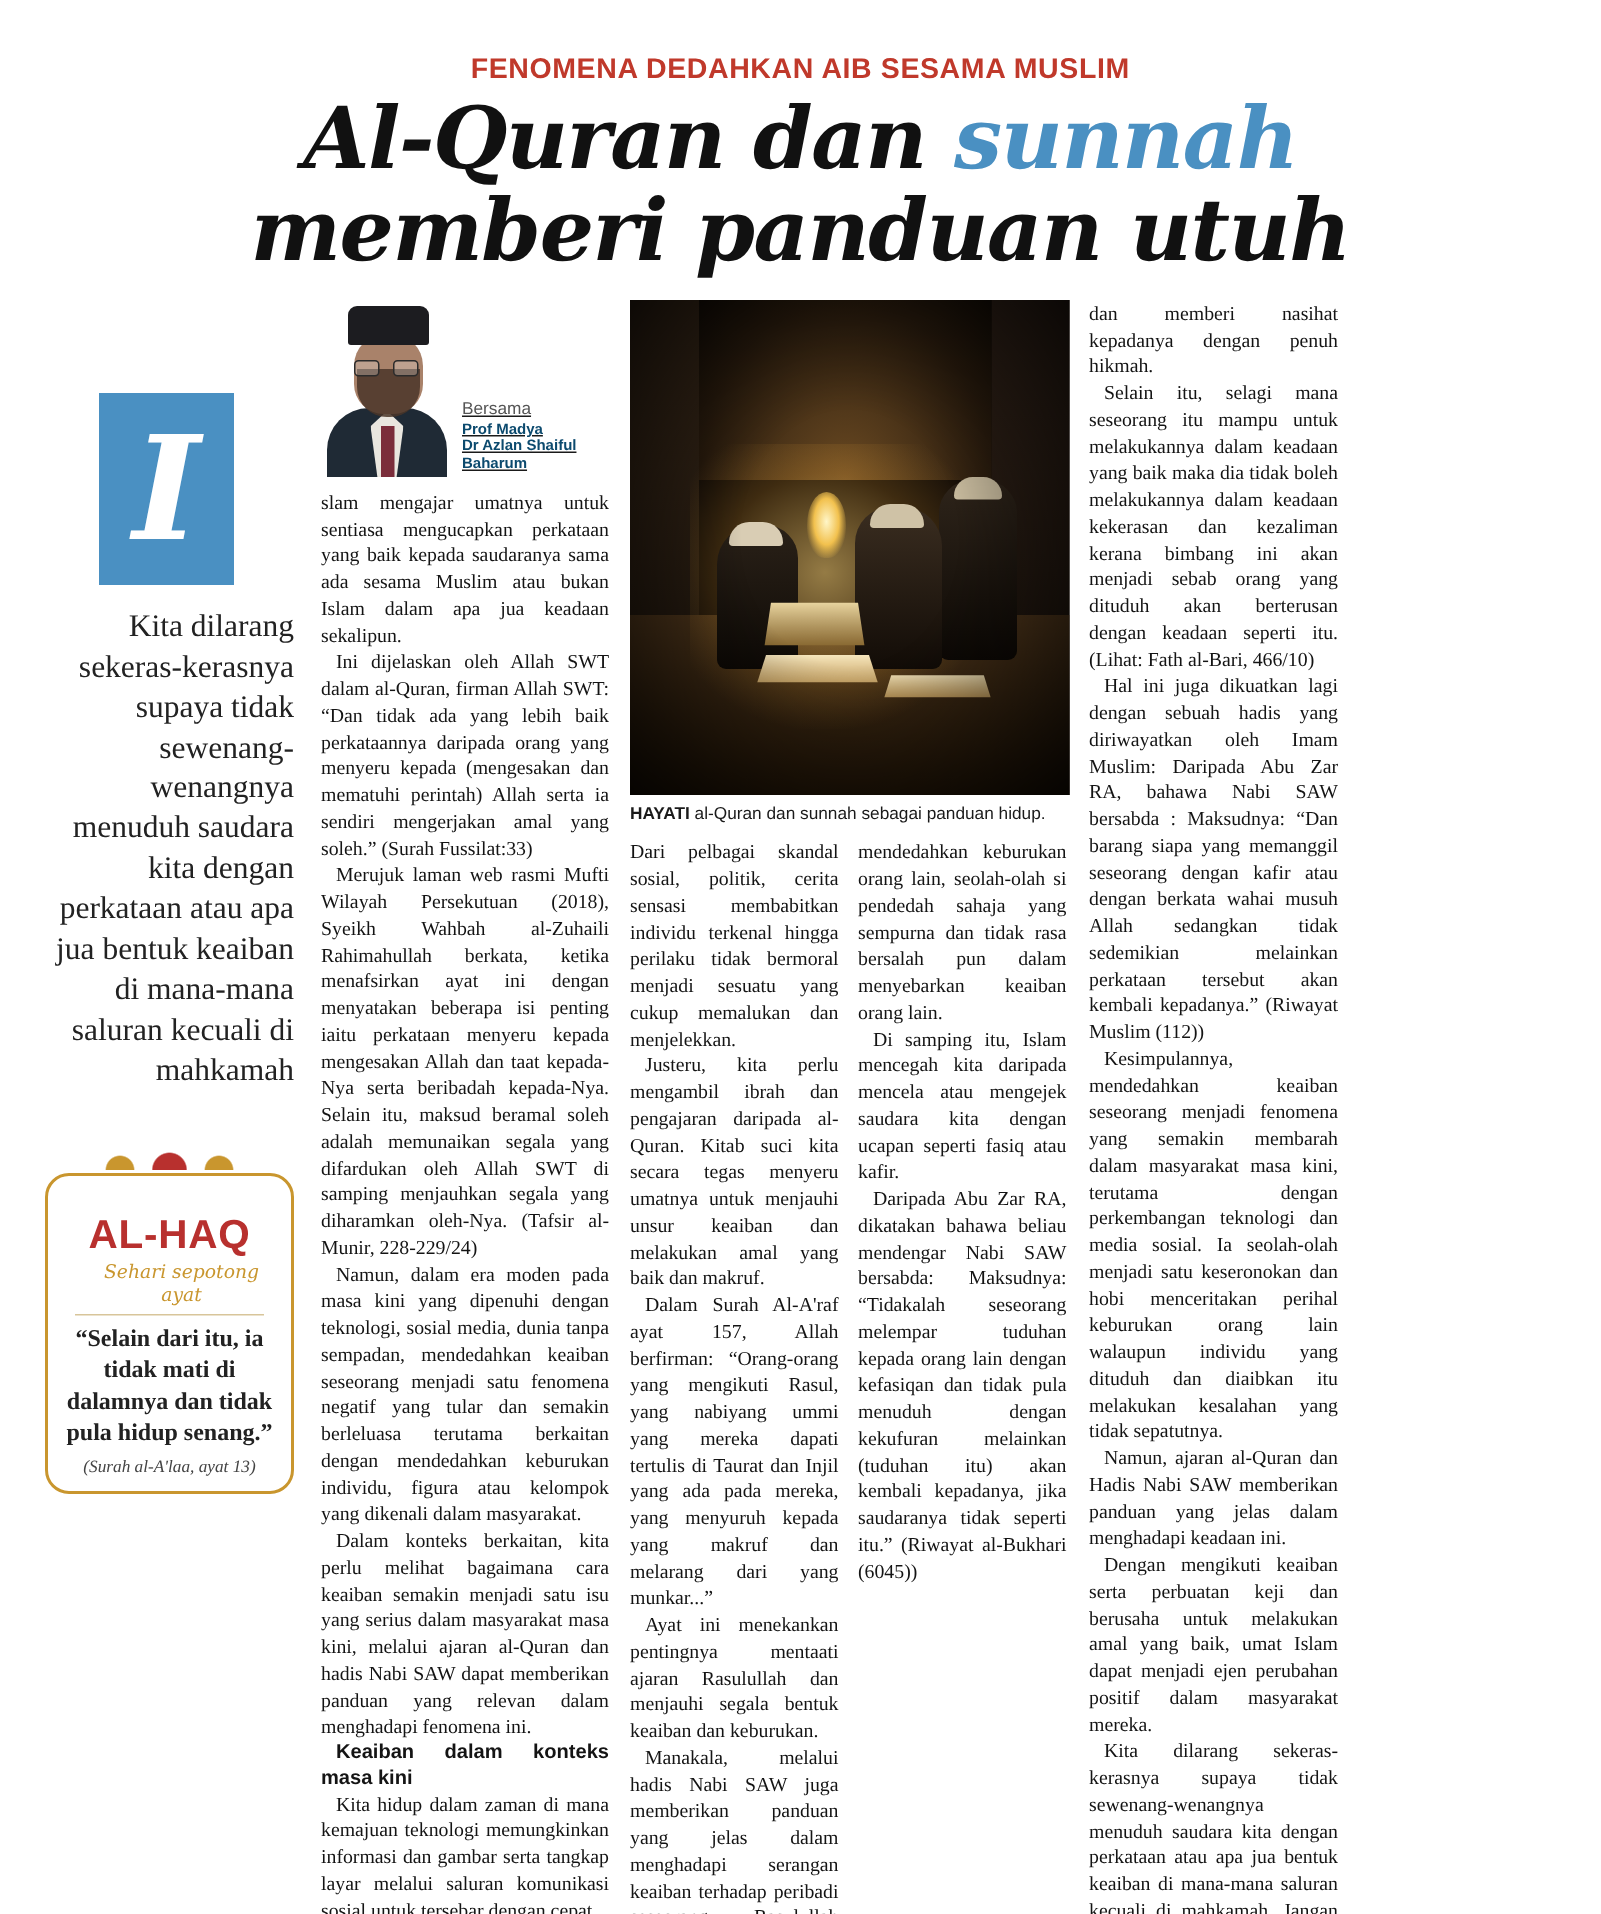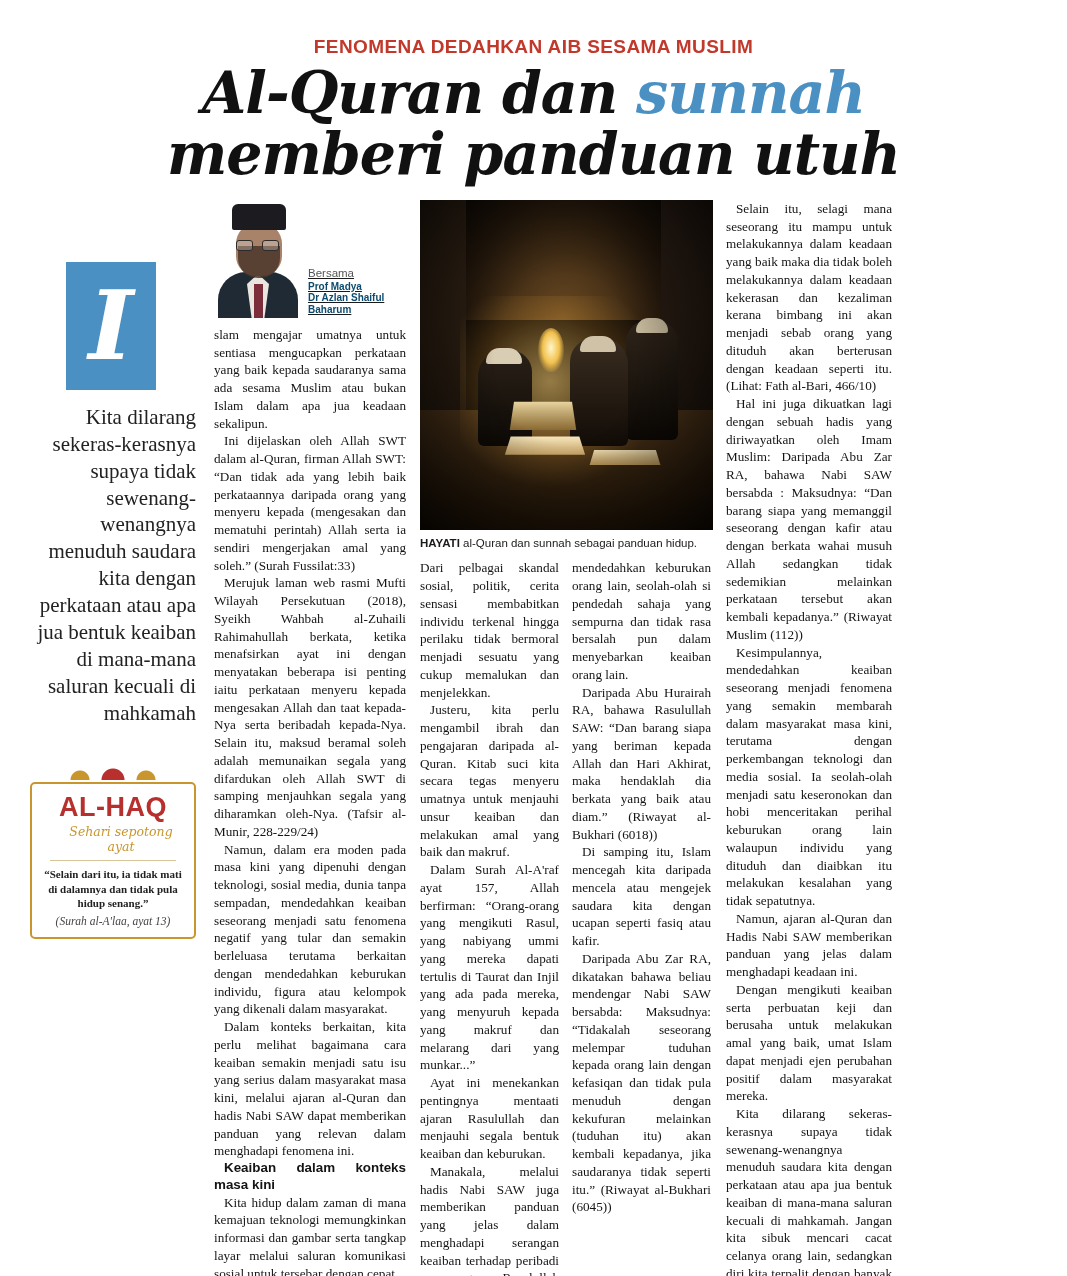--- a/index.html
+++ b/index.html
@@ -132,36 +132,36 @@
   .alhaq-orn:before {
     content: ""; position: absolute; left: 50%; top: 6px; transform: translateX(-50%);
     width: 110px; height: 22px;
     background:
       radial-gradient(circle at 20% 100%, #c9962e 0 9px, transparent 10px),
       radial-gradient(circle at 50% 100%, #b8302e 0 11px, transparent 12px),
       radial-gradient(circle at 80% 100%, #c9962e 0 9px, transparent 10px);
   }
   .alhaq-box {
     border: 2px solid #c9962e;
-    border-radius: 5px;
-    padding: 8px 8px 10px 8px;
+    border-radius: 16px;
+    padding: 24px 8px 10px 8px;
     background: #fff;
   }
   .alhaq-title {
     font-family: "Liberation Sans", sans-serif;
     font-weight: bold; font-size: 27px; color: #b8302e; letter-spacing: 0.5px;
   }
   .alhaq-sub {
     font-family: "DejaVu Serif", serif; font-style: italic;
     font-size: 12.5px; color: #c9962e; margin: 1px 0 6px 16px;
   }
   .alhaq-divider { height:1px; background:#d8c59a; margin: 4px 10px 6px 10px; }
   .alhaq-quote {
     font-family: "Liberation Serif", serif; font-weight: bold;
-    font-size: 11px; line-height: 1.3; color: #222;
+    font-size: 16px; line-height: 1.3; color: #222;
   }
   .alhaq-src {
     font-family: "Liberation Serif", serif; font-style: italic;
     font-size: 11.5px; color: #444; margin-top: 5px;
   }
 
   
   .photo-block { width: 293px; }
   .photo {
     width: 293px; height: 330px;
@@ -324,29 +324,29 @@
             <div class="tc body-col">
               <p class="first">Dari pelbagai skandal sosial, politik, cerita sensasi membabitkan individu terkenal hingga perilaku tidak bermoral menjadi sesuatu yang cukup memalukan dan menjelekkan.</p>
               <p>Justeru, kita perlu mengambil ibrah dan pengajaran daripada al-Quran. Kitab suci kita secara tegas menyeru umatnya untuk menjauhi unsur keaiban dan melakukan amal yang baik dan makruf.</p>
               <p>Dalam Surah Al-A'raf ayat 157, Allah berfirman: “Orang-orang yang mengikuti Rasul, yang nabiyang ummi yang mereka dapati tertulis di Taurat dan Injil yang ada pada mereka, yang menyuruh kepada yang makruf dan melarang dari yang munkar...”</p>
               <p>Ayat ini menekankan pentingnya mentaati ajaran Rasulullah dan menjauhi segala bentuk keaiban dan keburukan.</p>
               <p>Manakala, melalui hadis Nabi SAW juga memberikan panduan yang jelas dalam menghadapi serangan keaiban terhadap peribadi seseorang. Rasulullah SAW bersabda: “Barang siapa yang melihat munkar hendaklah ia mengubahnya dengan tangannya, jika tidak mampu maka dengan lisannya, jika tidak mampu maka dengan hatinya dan itulah selemah-lemah iman.” (Hadis Riwayat Muslim)</p>
 
             </div>
             <div class="tc body-col">
               <p class="first">mendedahkan keburukan orang lain, seolah-olah si pendedah sahaja yang sempurna dan tidak rasa bersalah pun dalam menyebarkan keaiban orang lain.</p>
-              <p>Daripada Abu Hurairah RA, bahawa Rasulullah SAW: “Dan barang siapa yang beriman kepada Allah dan Hari Akhirat, maka hendaklah dia berkata yang baik atau diam.” (Riwayat al-Bukhari (6018))</p>
               <p>Di samping itu, Islam mencegah kita daripada mencela atau mengejek saudara kita dengan ucapan seperti fasiq atau kafir.</p>
               <p>Daripada Abu Zar RA, dikatakan bahawa beliau mendengar Nabi SAW bersabda: Maksudnya: “Tidakalah seseorang melempar tuduhan kepada orang lain dengan kefasiqan dan tidak pula menuduh dengan kekufuran melainkan (tuduhan itu) akan kembali kepadanya, jika saudaranya tidak seperti itu.” (Riwayat al-Bukhari (6045))</p>
 
             </div>
           </div>
         </div>
 
         <div class="tc body-col" style="width:166px;">
+          <p class="first">dan memberi nasihat kepadanya dengan penuh hikmah.</p>
           <p>Selain itu, selagi mana seseorang itu mampu untuk melakukannya dalam keadaan yang baik maka dia tidak boleh melakukannya dalam keadaan kekerasan dan kezaliman kerana bimbang ini akan menjadi sebab orang yang dituduh akan berterusan dengan keadaan seperti itu. (Lihat: Fath al-Bari, 466/10)</p>
           <p>Hal ini juga dikuatkan lagi dengan sebuah hadis yang diriwayatkan oleh Imam Muslim: Daripada Abu Zar RA, bahawa Nabi SAW bersabda : Maksudnya: “Dan barang siapa yang memanggil seseorang dengan kafir atau dengan berkata wahai musuh Allah sedangkan tidak sedemikian melainkan perkataan tersebut akan kembali kepadanya.” (Riwayat Muslim (112))</p>
           <p>Kesimpulannya, mendedahkan keaiban seseorang menjadi fenomena yang semakin membarah dalam masyarakat masa kini, terutama dengan perkembangan teknologi dan media sosial. Ia seolah-olah menjadi satu keseronokan dan hobi menceritakan perihal keburukan orang lain walaupun individu yang dituduh dan diaibkan itu melakukan kesalahan yang tidak sepatutnya.</p>
           <p>Namun, ajaran al-Quran dan Hadis Nabi SAW memberikan panduan yang jelas dalam menghadapi keadaan ini.</p>
           <p>Dengan mengikuti keaiban serta perbuatan keji dan berusaha untuk melakukan amal yang baik, umat Islam dapat menjadi ejen perubahan positif dalam masyarakat mereka.</p>
           <p>Kita dilarang sekeras-kerasnya supaya tidak sewenang-wenangnya menuduh saudara kita dengan perkataan atau apa jua bentuk keaiban di mana-mana saluran kecuali di mahkamah. Jangan kita sibuk mencari cacat celanya orang lain, sedangkan diri kita terpalit dengan banyak kelemahan dan pelbagai keburukan yang jika didedahkan nescaya kita akan berasa amat malu ntuk berhadapan dengan orang lain di dunia ini, apatah lagi akan menghadap Allah SWT di akhirat nanti.</p>
 
         </div>
 
       </div>

